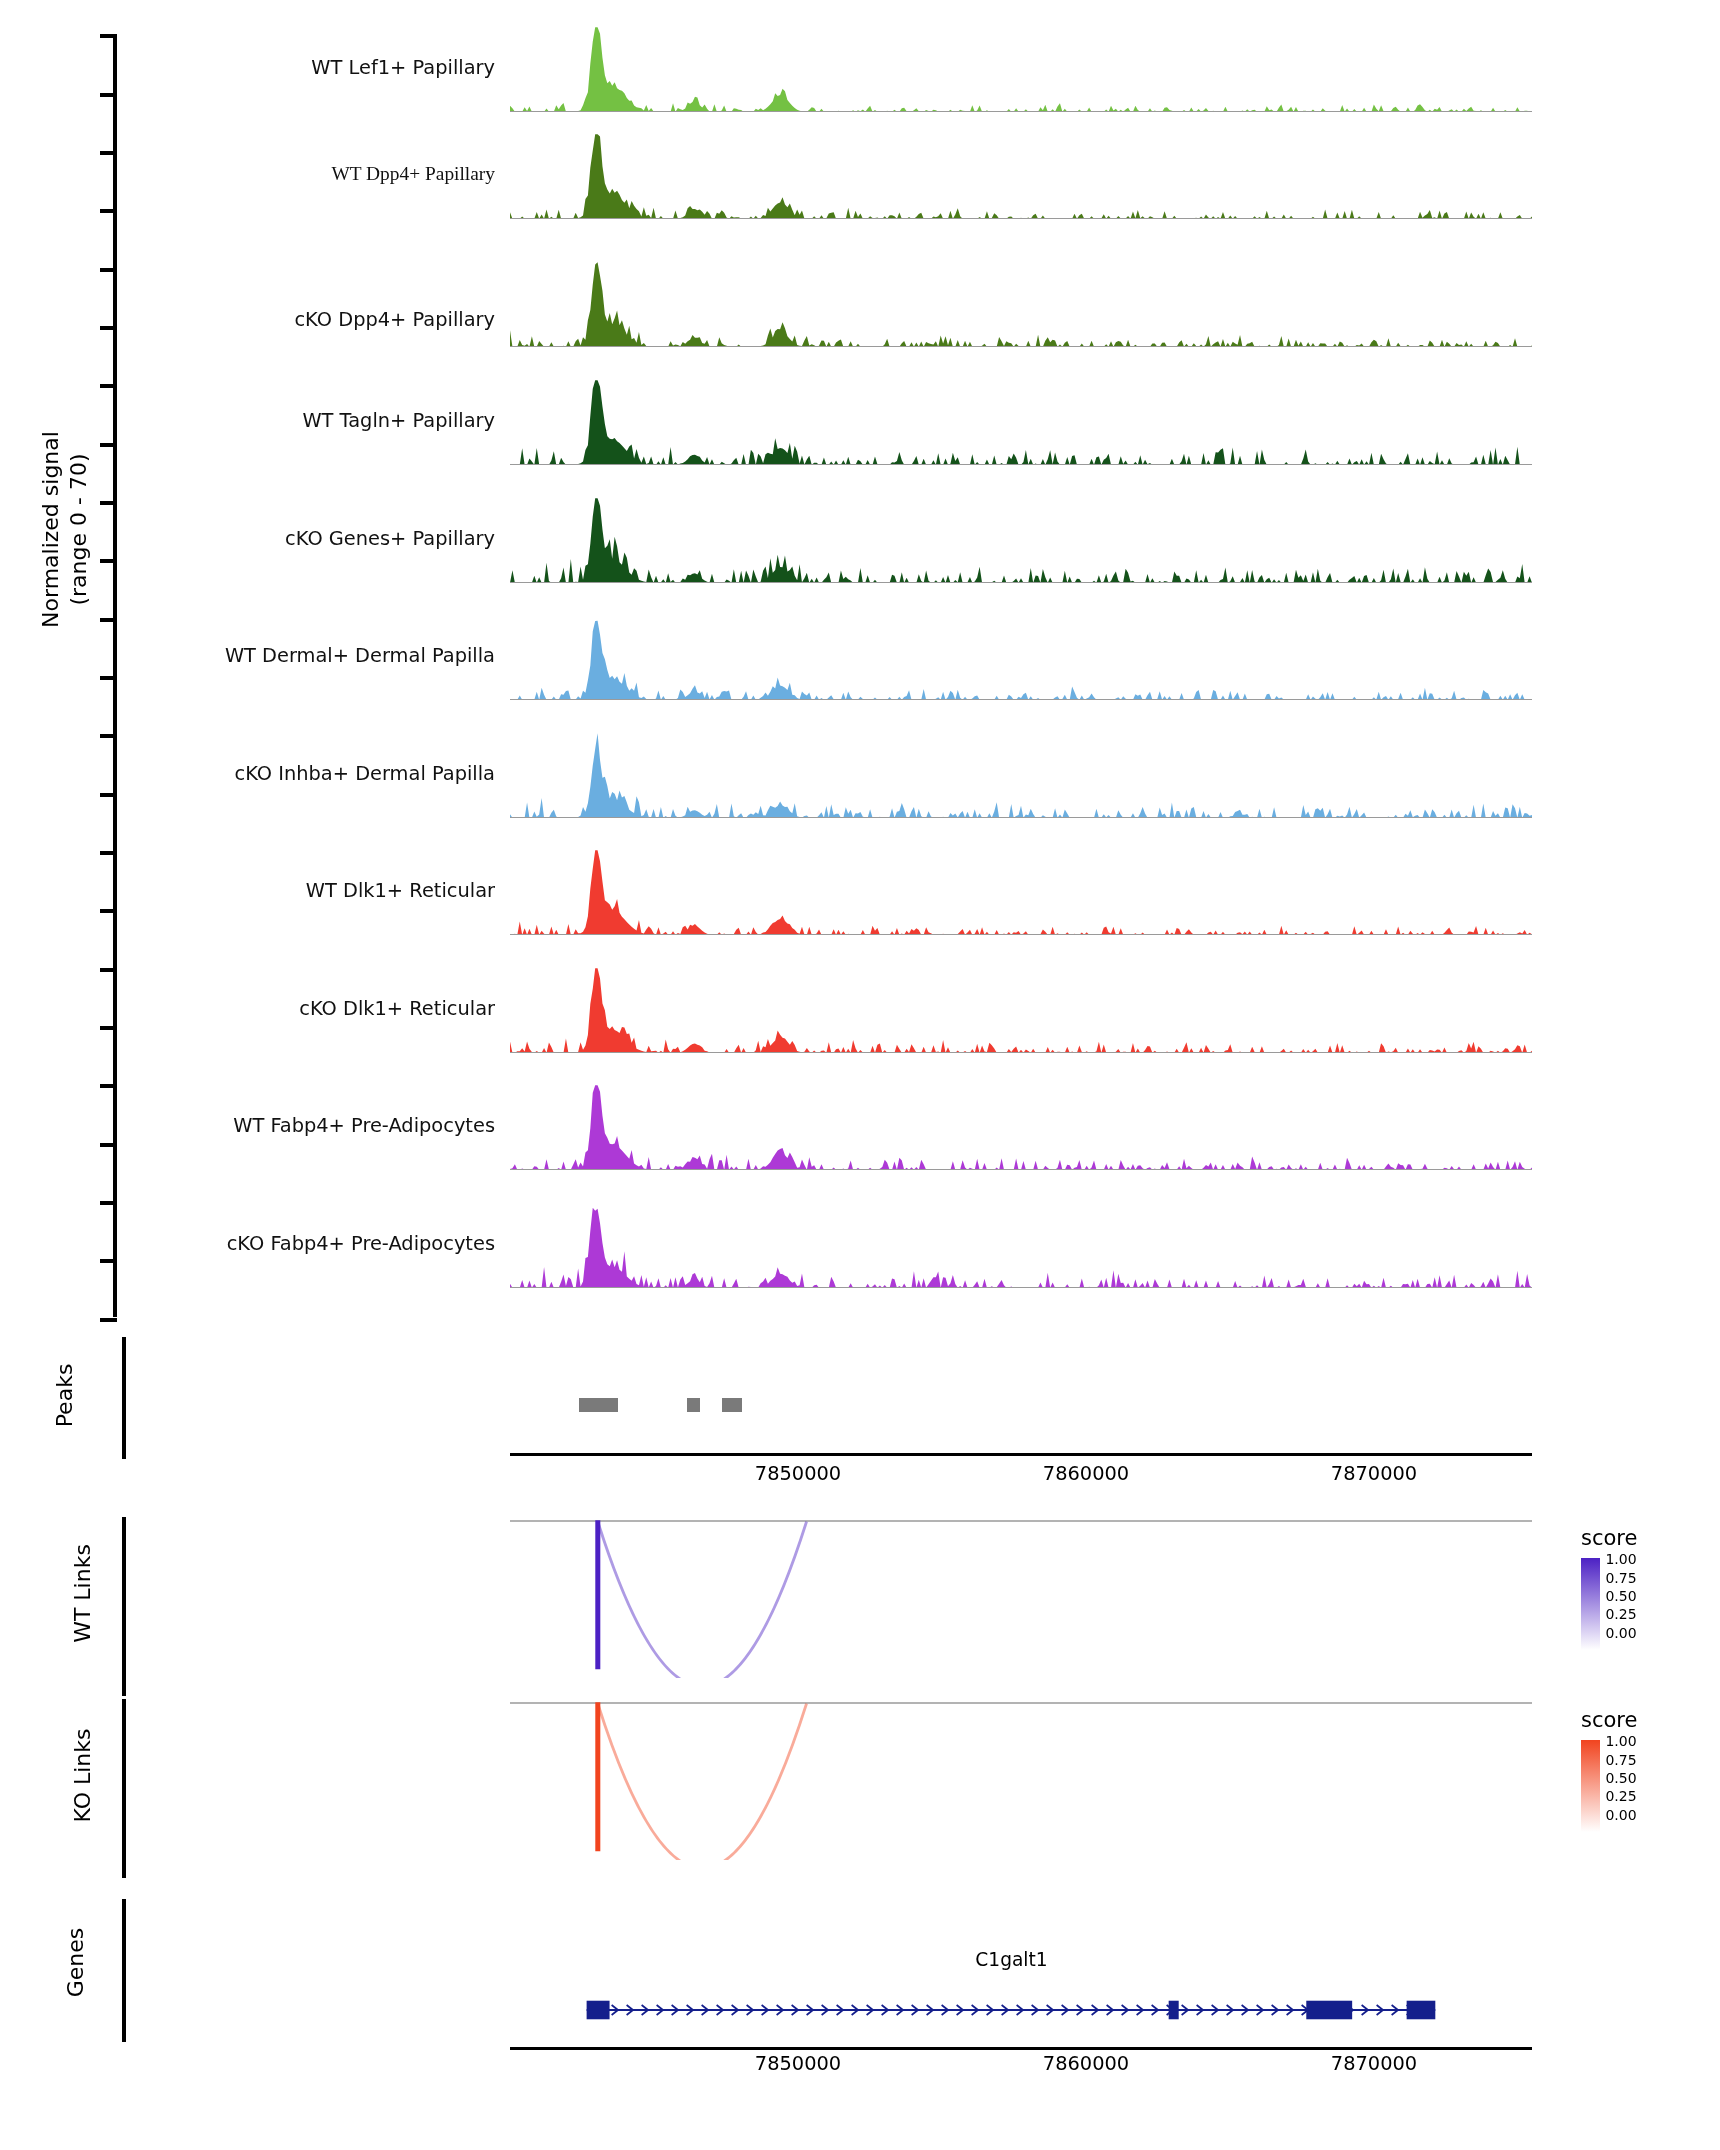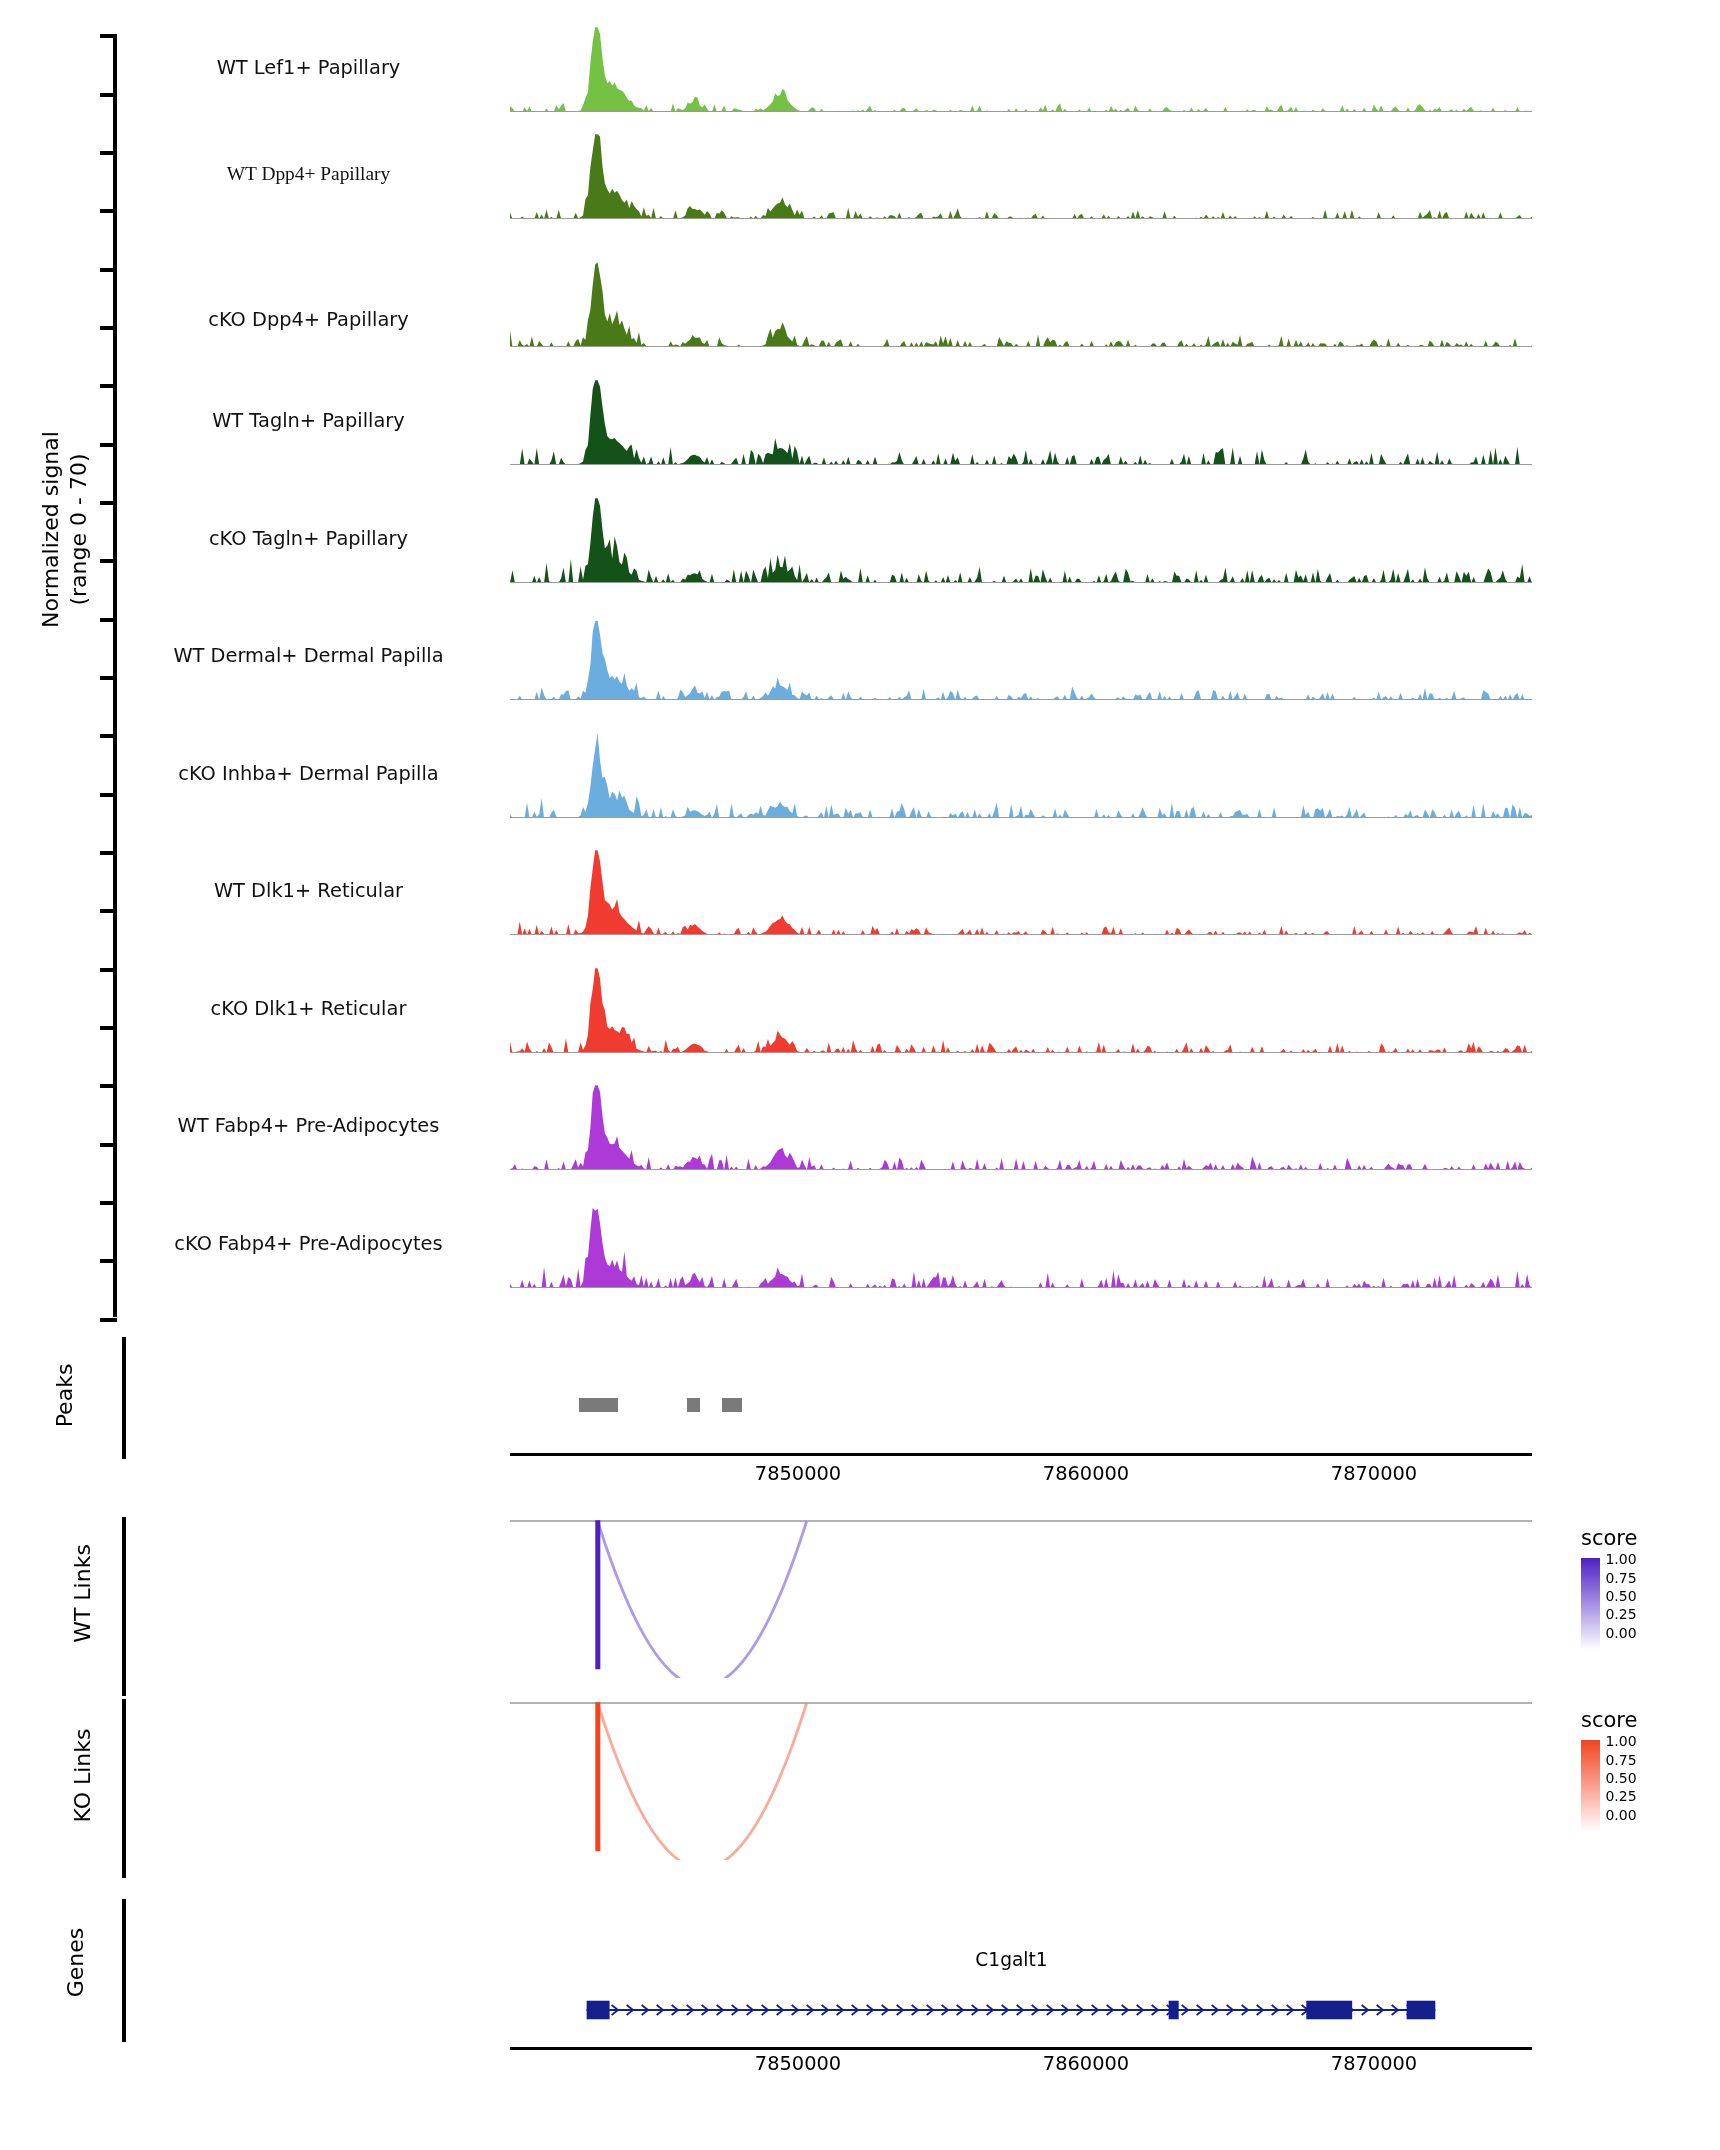--- a/index.html
+++ b/index.html
@@ -63,21 +63,21 @@
 
   .track {
     position: absolute;
     left: 0;
     width: 1721px;
   }
   .track-label {
     position: absolute;
     left: 122px;
     width: 373px;
-    text-align: center;
+    text-align: right;
     font-size: 19.4px;
     color: #111;
     white-space: nowrap;
   }
   .track-plot {
     position: absolute;
     left: 510px;
     width: 1022px;
     height: 85px;
     overflow: hidden;
@@ -313,21 +313,21 @@
           <div class="baseline" style="top: 84px;"></div>
         </div>
         <div class="track" style="top: 380px; height: 85px;">
           <div class="track-label" style="top: 29px;">WT Tagln+ Papillary</div>
           <div class="track-plot" style="top: 0px;"><svg width="1022" height="85" viewBox="0 0 1425 118">
               <polygon points="0,118 0.0,118.0 3.4,118.0 6.8,118.0 10.2,118.0 13.6,118.0 17.0,94.8 20.4,118.0 23.8,118.0 27.1,109.2 30.5,113.5 33.9,118.0 37.3,94.4 40.7,118.0 44.1,118.0 47.5,118.0 50.9,118.0 54.3,118.0 57.7,112.0 61.1,99.2 64.5,118.0 67.9,118.0 71.3,108.2 74.6,114.1 78.0,117.9 81.4,117.9 84.8,117.7 88.2,117.5 91.6,117.2 95.0,116.7 98.4,115.7 101.8,113.3 105.2,97.3 108.6,90.7 112.0,49.7 115.4,11.8 118.8,0.0 122.1,0.0 125.5,9.3 128.9,36.6 132.3,61.2 135.7,78.3 139.1,81.6 142.5,82.3 145.9,80.5 149.3,85.0 152.7,87.7 156.1,91.1 159.5,95.0 162.9,98.9 166.3,92.6 169.6,89.8 173.0,109.2 176.4,96.1 179.8,108.0 183.2,115.0 186.6,106.5 190.0,116.8 193.4,115.5 196.8,106.3 200.2,117.7 203.6,117.9 207.0,112.9 210.4,118.0 213.8,107.5 217.1,118.0 220.5,118.0 223.9,93.1 227.3,118.0 230.7,114.0 234.1,117.6 237.5,116.1 240.9,115.6 244.3,113.3 247.7,110.2 251.1,106.1 254.5,104.4 257.9,103.9 261.3,105.6 264.6,106.7 268.0,112.0 271.4,114.7 274.8,107.0 278.2,117.4 281.6,110.1 285.0,117.9 288.4,118.0 291.8,118.0 295.2,113.9 298.6,115.9 302.0,118.0 305.4,118.0 308.8,116.1 312.1,111.8 315.5,108.2 318.9,118.0 322.3,118.0 325.7,102.8 329.1,118.0 332.5,118.0 335.9,97.0 339.3,101.7 342.7,117.8 346.1,102.4 349.5,106.4 352.9,115.7 356.3,103.1 359.6,101.1 363.0,102.7 366.4,103.2 369.8,81.0 373.2,95.9 376.6,94.4 380.0,95.1 383.4,97.6 386.8,101.4 390.2,87.7 393.6,109.6 397.0,91.4 400.4,99.8 403.8,116.5 407.1,105.0 410.5,117.7 413.9,110.7 417.3,105.2 420.7,118.0 424.1,115.0 427.5,115.1 430.9,118.0 434.3,118.0 437.7,107.9 441.1,118.0 444.5,118.0 447.9,113.3 451.3,118.0 454.6,112.1 458.0,118.0 461.4,118.0 464.8,111.5 468.2,118.0 471.6,106.8 475.0,118.0 478.4,118.0 481.8,118.0 485.2,110.8 488.6,113.0 492.0,118.0 495.4,118.0 498.7,111.3 502.1,118.0 505.5,118.0 508.9,106.3 512.3,117.1 515.7,118.0 519.1,118.0 522.5,118.0 525.9,118.0 529.3,118.0 532.7,114.4 536.1,114.8 539.5,112.8 542.9,100.1 546.3,111.6 549.6,118.0 553.0,118.0 556.4,118.0 559.8,118.0 563.2,112.7 566.6,105.7 570.0,118.0 573.4,118.0 576.8,109.5 580.2,118.0 583.6,118.0 587.0,118.0 590.4,111.8 593.8,118.0 597.1,101.9 600.5,118.0 603.9,118.0 607.3,109.3 610.7,118.0 614.1,116.6 617.5,101.1 620.9,112.8 624.3,107.5 627.7,118.0 631.1,118.0 634.5,118.0 637.9,118.0 641.3,118.0 644.6,103.3 648.0,118.0 651.4,114.0 654.8,118.0 658.2,118.0 661.6,118.0 665.0,110.7 668.4,118.0 671.8,118.0 675.2,105.0 678.6,118.0 682.0,118.0 685.4,115.3 688.8,118.0 692.1,118.0 695.5,105.6 698.9,110.2 702.3,102.3 705.7,108.2 709.1,118.0 712.5,118.0 715.9,114.2 719.3,97.5 722.7,117.5 726.1,109.7 729.5,118.0 732.9,116.2 736.3,118.0 739.6,118.0 743.0,109.9 746.4,118.0 749.8,110.4 753.2,97.8 756.6,117.3 760.0,101.0 763.4,113.3 766.8,118.0 770.2,117.7 773.6,118.0 777.0,107.1 780.4,118.0 783.8,105.6 787.1,104.8 790.5,118.0 793.9,118.0 797.3,118.0 800.7,118.0 804.1,118.0 807.5,118.0 810.9,109.6 814.3,118.0 817.7,107.6 821.1,106.3 824.5,118.0 827.9,111.1 831.3,108.5 834.6,102.5 838.0,118.0 841.4,118.0 844.8,118.0 848.2,118.0 851.6,105.9 855.0,116.7 858.4,112.1 861.8,118.0 865.2,118.0 868.6,118.0 872.0,113.6 875.4,118.0 878.8,104.8 882.1,118.0 885.5,111.0 888.9,117.2 892.3,115.6 895.7,118.0 899.1,118.0 902.5,118.0 905.9,118.0 909.3,118.0 912.7,118.0 916.1,118.0 919.5,118.0 922.9,109.6 926.3,118.0 929.6,118.0 933.0,117.4 936.4,113.2 939.8,102.7 943.2,118.0 946.6,105.4 950.0,118.0 953.4,116.9 956.8,118.0 960.2,118.0 963.6,118.0 967.0,101.7 970.4,118.0 973.8,111.8 977.1,118.0 980.5,118.0 983.9,100.4 987.3,100.9 990.7,97.0 994.1,94.8 997.5,118.0 1000.9,118.0 1004.3,116.2 1007.7,93.8 1011.1,118.0 1014.5,118.0 1017.9,105.3 1021.3,118.0 1024.6,117.3 1028.0,118.0 1031.4,118.0 1034.8,118.0 1038.2,118.0 1041.6,98.7 1045.0,118.0 1048.4,96.5 1051.8,111.3 1055.2,118.0 1058.6,118.0 1062.0,118.0 1065.4,118.0 1068.8,118.0 1072.1,118.0 1075.5,118.0 1078.9,118.0 1082.3,114.2 1085.7,118.0 1089.1,118.0 1092.5,118.0 1095.9,118.0 1099.3,118.0 1102.7,118.0 1106.1,109.3 1109.5,96.8 1112.9,113.4 1116.3,118.0 1119.6,118.0 1123.0,115.9 1126.4,118.0 1129.8,118.0 1133.2,118.0 1136.6,118.0 1140.0,114.0 1143.4,118.0 1146.8,116.1 1150.2,118.0 1153.6,112.5 1157.0,117.9 1160.4,117.1 1163.8,118.0 1167.1,118.0 1170.5,109.1 1173.9,118.0 1177.3,114.5 1180.7,112.6 1184.1,117.9 1187.5,110.1 1190.9,118.0 1194.3,113.1 1197.7,118.0 1201.1,101.2 1204.5,118.0 1207.9,118.0 1211.3,118.0 1214.6,102.6 1218.0,110.2 1221.4,116.1 1224.8,118.0 1228.2,118.0 1231.6,118.0 1235.0,118.0 1238.4,118.0 1241.8,113.7 1245.2,118.0 1248.6,110.0 1252.0,101.8 1255.4,118.0 1258.8,118.0 1262.1,118.0 1265.5,109.1 1268.9,118.0 1272.3,107.3 1275.7,118.0 1279.1,118.0 1282.5,112.6 1285.9,115.6 1289.3,117.3 1292.7,99.5 1296.1,118.0 1299.5,111.6 1302.9,118.0 1306.3,118.0 1309.6,108.9 1313.0,116.0 1316.4,118.0 1319.8,118.0 1323.2,118.0 1326.6,118.0 1330.0,118.0 1333.4,118.0 1336.8,117.9 1340.2,114.6 1343.6,114.3 1347.0,106.5 1350.4,118.0 1353.8,118.0 1357.1,103.8 1360.5,117.1 1363.9,118.0 1367.3,97.3 1370.7,118.0 1374.1,93.7 1377.5,118.0 1380.9,109.8 1384.3,118.0 1387.7,105.5 1391.1,111.6 1394.5,118.0 1397.9,118.0 1401.3,117.5 1404.6,92.7 1408.0,118.0 1411.4,118.0 1414.8,118.0 1418.2,118.0 1421.6,118.0 1425.0,118.0 1425,118" fill="#14521a"></polygon>
             </svg></div>
           <div class="baseline" style="top: 84px;"></div>
         </div>
         <div class="track" style="top: 498px; height: 85px;">
-          <div class="track-label" style="top: 29px;">cKO Tagln+ Papillary</div>
+          <div class="track-label" style="top: 29px;">cKO Genes+ Papillary</div>
           <div class="track-plot" style="top: 0px;"><svg width="1022" height="85" viewBox="0 0 1425 118">
               <polygon points="0,118 0.0,118.0 3.4,100.4 6.8,118.0 10.2,118.0 13.6,118.0 17.0,118.0 20.4,118.0 23.8,118.0 27.1,118.0 30.5,118.0 33.9,108.2 37.3,118.0 40.7,110.1 44.1,118.0 47.5,118.0 50.9,90.1 54.3,115.6 57.7,118.0 61.1,118.0 64.5,118.0 67.9,118.0 71.3,111.5 74.6,96.5 78.0,117.9 81.4,117.9 84.8,84.7 88.2,117.6 91.6,116.5 95.0,116.8 98.4,95.4 101.8,113.6 105.2,94.1 108.6,92.2 112.0,63.5 115.4,25.7 118.8,0.0 122.1,0.0 125.5,10.5 128.9,43.5 132.3,69.9 135.7,66.4 139.1,57.2 142.5,84.4 145.9,53.7 149.3,67.1 152.7,89.4 156.1,92.7 159.5,75.9 162.9,83.1 166.3,103.6 169.6,106.8 173.0,97.8 176.4,101.1 179.8,113.8 183.2,115.2 186.6,116.1 190.0,116.8 193.4,99.6 196.8,110.1 200.2,117.8 203.6,108.2 207.0,117.9 210.4,117.2 213.8,113.2 217.1,118.0 220.5,104.8 223.9,116.9 227.3,113.9 230.7,117.9 234.1,117.6 237.5,117.0 240.9,111.9 244.3,113.6 247.7,106.9 251.1,107.5 254.5,105.2 257.9,104.7 261.3,106.3 264.6,100.6 268.0,112.4 271.4,114.9 274.8,116.6 278.2,117.4 281.6,105.5 285.0,117.9 288.4,118.0 291.8,118.0 295.2,118.0 298.6,118.0 302.0,113.5 305.4,115.1 308.8,118.0 312.1,99.0 315.5,118.0 318.9,118.0 322.3,101.1 325.7,118.0 329.1,101.0 332.5,108.1 335.9,118.0 339.3,99.6 342.7,109.3 346.1,117.5 349.5,116.6 352.9,101.1 356.3,95.1 359.6,111.4 363.0,83.6 366.4,104.0 369.8,100.1 373.2,78.9 376.6,95.8 380.0,96.4 383.4,79.9 386.8,102.3 390.2,100.3 393.6,95.3 397.0,108.2 400.4,114.5 403.8,92.2 407.1,117.3 410.5,111.7 413.9,104.1 417.3,118.0 420.7,112.2 424.1,118.0 427.5,110.6 430.9,118.0 434.3,118.0 437.7,113.9 441.1,110.3 444.5,103.6 447.9,118.0 451.3,118.0 454.6,118.0 458.0,118.0 461.4,100.7 464.8,112.7 468.2,109.4 471.6,113.0 475.0,114.7 478.4,118.0 481.8,118.0 485.2,118.0 488.6,97.5 492.0,118.0 495.4,118.0 498.7,107.5 502.1,118.0 505.5,118.0 508.9,113.8 512.3,118.0 515.7,118.0 519.1,118.0 522.5,118.0 525.9,118.0 529.3,118.0 532.7,106.8 536.1,108.3 539.5,118.0 542.9,118.0 546.3,103.1 549.6,118.0 553.0,111.1 556.4,118.0 559.8,118.0 563.2,118.0 566.6,118.0 570.0,106.0 573.4,115.5 576.8,118.0 580.2,101.0 583.6,115.1 587.0,118.0 590.4,118.0 593.8,114.4 597.1,118.0 600.5,118.0 603.9,109.8 607.3,118.0 610.7,107.0 614.1,118.0 617.5,118.0 620.9,114.2 624.3,117.3 627.7,103.4 631.1,118.0 634.5,118.0 637.9,117.2 641.3,109.8 644.6,118.0 648.0,116.2 651.4,110.7 654.8,95.5 658.2,118.0 661.6,118.0 665.0,118.0 668.4,118.0 671.8,117.1 675.2,115.2 678.6,118.0 682.0,118.0 685.4,118.0 688.8,107.7 692.1,118.0 695.5,117.4 698.9,117.8 702.3,115.4 705.7,112.1 709.1,118.0 712.5,111.6 715.9,118.0 719.3,118.0 722.7,118.0 726.1,97.5 729.5,118.0 732.9,107.9 736.3,108.6 739.6,118.0 743.0,98.8 746.4,110.4 749.8,118.0 753.2,110.7 756.6,118.0 760.0,118.0 763.4,118.0 766.8,118.0 770.2,118.0 773.6,101.1 777.0,118.0 780.4,109.2 783.8,118.0 787.1,118.0 790.5,112.4 793.9,112.6 797.3,118.0 800.7,118.0 804.1,118.0 807.5,118.0 810.9,118.0 814.3,115.2 817.7,118.0 821.1,107.4 824.5,118.0 827.9,116.0 831.3,105.3 834.6,118.0 838.0,115.3 841.4,107.7 844.8,102.1 848.2,114.8 851.6,118.0 855.0,116.7 858.4,98.5 861.8,104.1 865.2,116.3 868.6,115.1 872.0,118.0 875.4,117.8 878.8,118.0 882.1,118.0 885.5,118.0 888.9,105.8 892.3,118.0 895.7,111.5 899.1,118.0 902.5,118.0 905.9,115.4 909.3,118.0 912.7,115.4 916.1,116.1 919.5,118.0 922.9,118.0 926.3,102.1 929.6,108.1 933.0,108.1 936.4,118.0 939.8,118.0 943.2,111.9 946.6,113.4 950.0,118.0 953.4,118.0 956.8,100.5 960.2,118.0 963.6,113.6 967.0,118.0 970.4,106.9 973.8,118.0 977.1,118.0 980.5,118.0 983.9,118.0 987.3,118.0 990.7,114.0 994.1,112.6 997.5,96.5 1000.9,118.0 1004.3,115.8 1007.7,108.9 1011.1,118.0 1014.5,118.0 1017.9,116.8 1021.3,111.2 1024.6,118.0 1028.0,100.6 1031.4,118.0 1034.8,100.3 1038.2,116.0 1041.6,118.0 1045.0,110.6 1048.4,107.0 1051.8,118.0 1055.2,113.1 1058.6,111.0 1062.0,118.0 1065.4,113.0 1068.8,118.0 1072.1,114.2 1075.5,118.0 1078.9,118.0 1082.3,103.9 1085.7,118.0 1089.1,118.0 1092.5,118.0 1095.9,99.8 1099.3,110.8 1102.7,107.5 1106.1,115.4 1109.5,106.4 1112.9,118.0 1116.3,118.0 1119.6,103.2 1123.0,118.0 1126.4,98.4 1129.8,115.1 1133.2,118.0 1136.6,118.0 1140.0,110.3 1143.4,104.4 1146.8,118.0 1150.2,118.0 1153.6,113.6 1157.0,118.0 1160.4,118.0 1163.8,116.8 1167.1,118.0 1170.5,113.6 1173.9,111.3 1177.3,108.4 1180.7,118.0 1184.1,111.0 1187.5,118.0 1190.9,108.5 1194.3,107.0 1197.7,118.0 1201.1,118.0 1204.5,111.3 1207.9,118.0 1211.3,118.0 1214.6,114.3 1218.0,99.8 1221.4,118.0 1224.8,118.0 1228.2,112.9 1231.6,98.1 1235.0,118.0 1238.4,104.4 1241.8,116.8 1245.2,118.0 1248.6,109.2 1252.0,98.5 1255.4,118.0 1258.8,113.0 1262.1,118.0 1265.5,118.0 1268.9,111.6 1272.3,118.0 1275.7,96.2 1279.1,112.4 1282.5,118.0 1285.9,118.0 1289.3,118.0 1292.7,118.0 1296.1,109.4 1299.5,118.0 1302.9,114.9 1306.3,103.3 1309.6,118.0 1313.0,118.0 1316.4,118.0 1319.8,101.7 1323.2,109.3 1326.6,118.0 1330.0,102.4 1333.4,108.3 1336.8,102.6 1340.2,118.0 1343.6,110.4 1347.0,118.0 1350.4,117.8 1353.8,118.0 1357.1,118.0 1360.5,107.3 1363.9,98.0 1367.3,102.9 1370.7,117.3 1374.1,116.7 1377.5,113.7 1380.9,110.9 1384.3,100.6 1387.7,112.3 1391.1,117.8 1394.5,118.0 1397.9,116.8 1401.3,118.0 1404.6,109.1 1408.0,111.8 1411.4,91.8 1414.8,118.0 1418.2,118.0 1421.6,109.0 1425.0,118.0 1425,118" fill="#14521a"></polygon>
             </svg></div>
           <div class="baseline" style="top: 84px;"></div>
         </div>
         <div class="track" style="top: 615px; height: 85px;">
           <div class="track-label" style="top: 29px;">WT Dermal+ Dermal Papilla</div>
           <div class="track-plot" style="top: 0px;"><svg width="1022" height="85" viewBox="0 0 1425 118">
               <polygon points="0,118 0.0,118.0 3.4,118.0 6.8,118.0 10.2,118.0 13.6,112.0 17.0,118.0 20.4,118.0 23.8,118.0 27.1,118.0 30.5,118.0 33.9,118.0 37.3,106.6 40.7,118.0 44.1,101.3 47.5,111.0 50.9,118.0 54.3,118.0 57.7,118.0 61.1,113.4 64.5,118.0 67.9,118.0 71.3,110.4 74.6,110.8 78.0,105.7 81.4,105.0 84.8,117.8 88.2,117.6 91.6,117.4 95.0,113.2 98.4,116.1 101.8,105.3 105.2,108.2 108.6,90.7 112.0,70.1 115.4,22.4 118.8,8.2 122.1,7.8 125.5,27.3 128.9,52.6 132.3,61.4 135.7,76.5 139.1,87.5 142.5,84.3 145.9,89.2 149.3,85.3 152.7,92.9 156.1,95.7 159.5,80.5 162.9,98.5 166.3,105.3 169.6,102.0 173.0,105.3 176.4,93.9 179.8,114.3 183.2,115.5 186.6,113.3 190.0,117.0 193.4,117.4 196.8,117.6 200.2,117.8 203.6,116.3 207.0,104.9 210.4,118.0 213.8,112.7 217.1,118.0 220.5,118.0 223.9,118.0 227.3,118.0 230.7,117.9 234.1,115.6 237.5,103.6 240.9,107.0 244.3,114.1 247.7,111.5 251.1,108.7 254.5,102.4 257.9,97.6 261.3,107.7 264.6,109.2 268.0,106.0 271.4,115.3 274.8,106.6 278.2,117.5 281.6,111.4 285.0,118.0 288.4,114.2 291.8,113.4 295.2,106.9 298.6,105.6 302.0,106.3 305.4,105.1 308.8,118.0 312.1,118.0 315.5,118.0 318.9,118.0 322.3,118.0 325.7,113.8 329.1,106.2 332.5,118.0 335.9,118.0 339.3,112.1 342.7,117.8 346.1,117.6 349.5,115.1 352.9,112.8 356.3,107.9 359.6,112.2 363.0,106.9 366.4,99.1 369.8,102.3 373.2,86.8 376.6,98.2 380.0,99.0 383.4,101.1 386.8,104.2 390.2,94.1 393.6,111.0 397.0,111.7 400.4,115.5 403.8,116.7 407.1,106.3 410.5,109.8 413.9,112.0 417.3,107.7 420.7,118.0 424.1,118.0 427.5,112.0 430.9,118.0 434.3,115.4 437.7,118.0 441.1,118.0 444.5,114.9 447.9,111.5 451.3,117.1 454.6,117.0 458.0,118.0 461.4,118.0 464.8,108.3 468.2,118.0 471.6,106.4 475.0,114.3 478.4,118.0 481.8,117.6 485.2,117.6 488.6,113.9 492.0,116.8 495.4,118.0 498.7,118.0 502.1,118.0 505.5,118.0 508.9,114.6 512.3,118.0 515.7,118.0 519.1,118.0 522.5,118.0 525.9,118.0 529.3,114.2 532.7,118.0 536.1,117.6 539.5,118.0 542.9,113.9 546.3,118.0 549.6,114.2 553.0,112.8 556.4,104.5 559.8,118.0 563.2,118.0 566.6,118.0 570.0,118.0 573.4,118.0 576.8,102.9 580.2,118.0 583.6,118.0 587.0,118.0 590.4,118.0 593.8,116.4 597.1,114.5 600.5,118.0 603.9,106.9 607.3,118.0 610.7,114.1 614.1,105.5 617.5,108.4 620.9,118.0 624.3,104.1 627.7,115.2 631.1,118.0 634.5,113.8 637.9,118.0 641.3,118.0 644.6,116.1 648.0,113.0 651.4,111.9 654.8,118.0 658.2,118.0 661.6,118.0 665.0,118.0 668.4,118.0 671.8,118.0 675.2,118.0 678.6,112.3 682.0,118.0 685.4,118.0 688.8,118.0 692.1,118.0 695.5,110.8 698.9,113.3 702.3,118.0 705.7,118.0 709.1,113.9 712.5,115.6 715.9,110.4 719.3,108.3 722.7,118.0 726.1,113.1 729.5,118.0 732.9,117.5 736.3,115.5 739.6,118.0 743.0,118.0 746.4,118.0 749.8,118.0 753.2,118.0 756.6,117.7 760.0,114.6 763.4,112.9 766.8,118.0 770.2,117.0 773.6,111.1 777.0,118.0 780.4,118.0 783.8,99.5 787.1,107.1 790.5,115.1 793.9,118.0 797.3,111.9 800.7,118.0 804.1,116.1 807.5,114.4 810.9,109.1 814.3,114.4 817.7,118.0 821.1,118.0 824.5,118.0 827.9,118.0 831.3,118.0 834.6,118.0 838.0,118.0 841.4,118.0 844.8,116.0 848.2,114.4 851.6,118.0 855.0,113.2 858.4,116.6 861.8,117.5 865.2,118.0 868.6,118.0 872.0,110.1 875.4,112.4 878.8,110.7 882.1,118.0 885.5,118.0 888.9,111.5 892.3,106.9 895.7,118.0 899.1,118.0 902.5,116.9 905.9,106.2 909.3,118.0 912.7,112.6 916.1,118.0 919.5,113.2 922.9,118.0 926.3,118.0 929.6,118.0 933.0,118.0 936.4,108.6 939.8,118.0 943.2,116.9 946.6,118.0 950.0,118.0 953.4,116.2 956.8,107.1 960.2,104.3 963.6,118.0 967.0,118.0 970.4,118.0 973.8,118.0 977.1,118.0 980.5,104.2 983.9,106.2 987.3,118.0 990.7,117.8 994.1,111.9 997.5,118.0 1000.9,118.0 1004.3,105.3 1007.7,118.0 1011.1,112.7 1014.5,107.6 1017.9,118.0 1021.3,118.0 1024.6,109.1 1028.0,118.0 1031.4,118.0 1034.8,118.0 1038.2,118.0 1041.6,117.5 1045.0,118.0 1048.4,118.0 1051.8,118.0 1055.2,110.3 1058.6,109.4 1062.0,118.0 1065.4,118.0 1068.8,112.8 1072.1,116.0 1075.5,114.9 1078.9,117.6 1082.3,117.0 1085.7,118.0 1089.1,118.0 1092.5,118.0 1095.9,118.0 1099.3,118.0 1102.7,118.0 1106.1,116.9 1109.5,118.0 1112.9,110.1 1116.3,118.0 1119.6,113.5 1123.0,116.4 1126.4,118.0 1129.8,114.5 1133.2,108.7 1136.6,118.0 1140.0,107.2 1143.4,118.0 1146.8,109.0 1150.2,118.0 1153.6,118.0 1157.0,118.0 1160.4,118.0 1163.8,118.0 1167.1,118.0 1170.5,118.0 1173.9,118.0 1177.3,113.9 1180.7,118.0 1184.1,118.0 1187.5,118.0 1190.9,118.0 1194.3,118.0 1197.7,118.0 1201.1,118.0 1204.5,114.3 1207.9,118.0 1211.3,106.7 1214.6,118.0 1218.0,114.5 1221.4,112.8 1224.8,118.0 1228.2,112.9 1231.6,118.0 1235.0,118.0 1238.4,116.7 1241.8,108.3 1245.2,118.0 1248.6,118.0 1252.0,116.8 1255.4,118.0 1258.8,114.3 1262.1,118.0 1265.5,118.0 1268.9,109.1 1272.3,118.0 1275.7,101.3 1279.1,118.0 1282.5,108.9 1285.9,109.7 1289.3,118.0 1292.7,118.0 1296.1,114.6 1299.5,117.7 1302.9,118.0 1306.3,115.1 1309.6,118.0 1313.0,115.8 1316.4,105.4 1319.8,117.6 1323.2,118.0 1326.6,115.3 1330.0,114.6 1333.4,118.0 1336.8,116.5 1340.2,117.4 1343.6,118.0 1347.0,118.0 1350.4,118.0 1353.8,118.0 1357.1,104.2 1360.5,107.5 1363.9,109.2 1367.3,118.0 1370.7,118.0 1374.1,118.0 1377.5,118.0 1380.9,112.2 1384.3,118.0 1387.7,112.3 1391.1,118.0 1394.5,110.1 1397.9,118.0 1401.3,111.6 1404.6,108.3 1408.0,118.0 1411.4,110.1 1414.8,118.0 1418.2,118.0 1421.6,118.0 1425.0,118.0 1425,118" fill="#6aaee0"></polygon>
             </svg></div>

